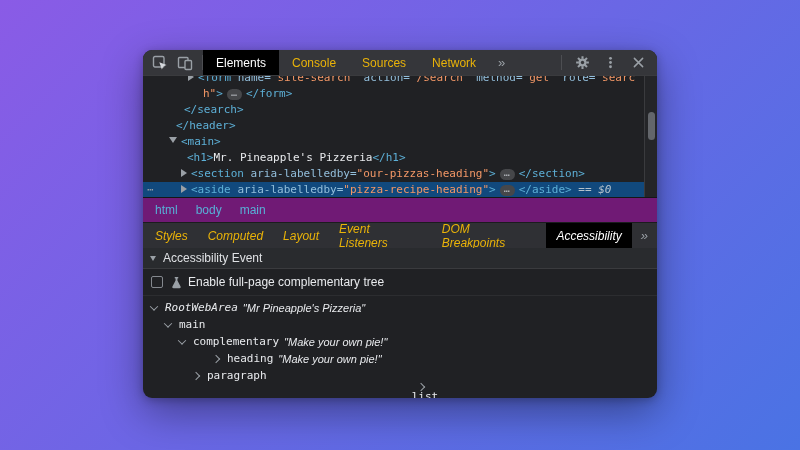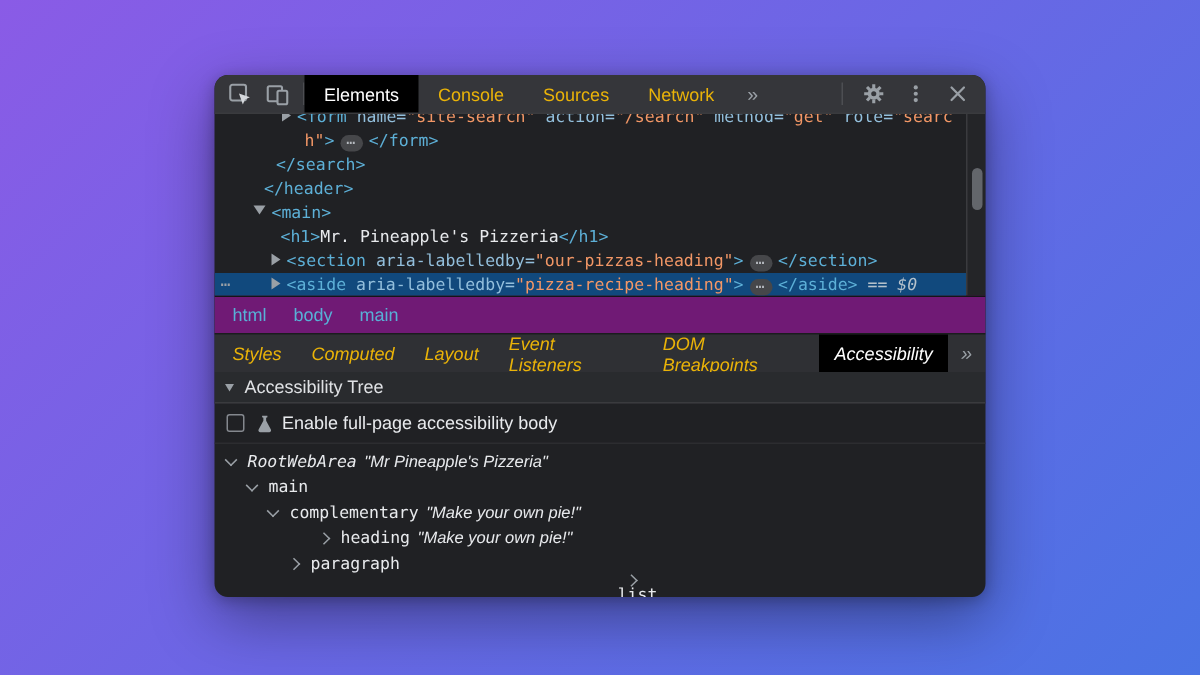--- a/index.html
+++ b/index.html
@@ -185,31 +185,31 @@
       <div class="tab">Computed</div>
       <div class="tab">Layout</div>
       <div class="tab">Event Listeners</div>
       <div class="tab">DOM Breakpoints</div>
       <div class="tab selected">Accessibility</div>
       <span class="more-glyph">»</span>
     </div>
 
   <div class="a11y-header">
     <span class="tri-sm"></span>
-    <span>Accessibility Tree</span>
+    <span>Accessibility Event</span>
   </div>
 
   <div class="check-row">
     <input type="checkbox" style="">
     <span class="flask">
       <svg viewBox="0 0 14 14" width="13" height="13">
         <path d="M5.1 1.2h3.8v1.1l-.9.4v2.1l3.4 6.4c.5.95-.2 1.9-1.2 1.9H3.8c-1 0-1.7-.95-1.2-1.9L6 4.8V2.7l-.9-.4z" fill="#9aa0a6"></path>
       </svg>
     </span>
-    <span>Enable full-page accessibility body</span>
+    <span>Enable full-page complementary tree</span>
   </div>
 
   <div class="a11y-tree">
       <div class="tree-row" style="padding-left: 8px;">
         <span class="chev chev-down"></span>
         <span class="role italic">RootWebArea</span>
         <span class="a11y-name">"Mr Pineapple's Pizzeria"</span>
       </div>
       <div class="tree-row" style="padding-left: 22px;">
         <span class="chev chev-down"></span>

